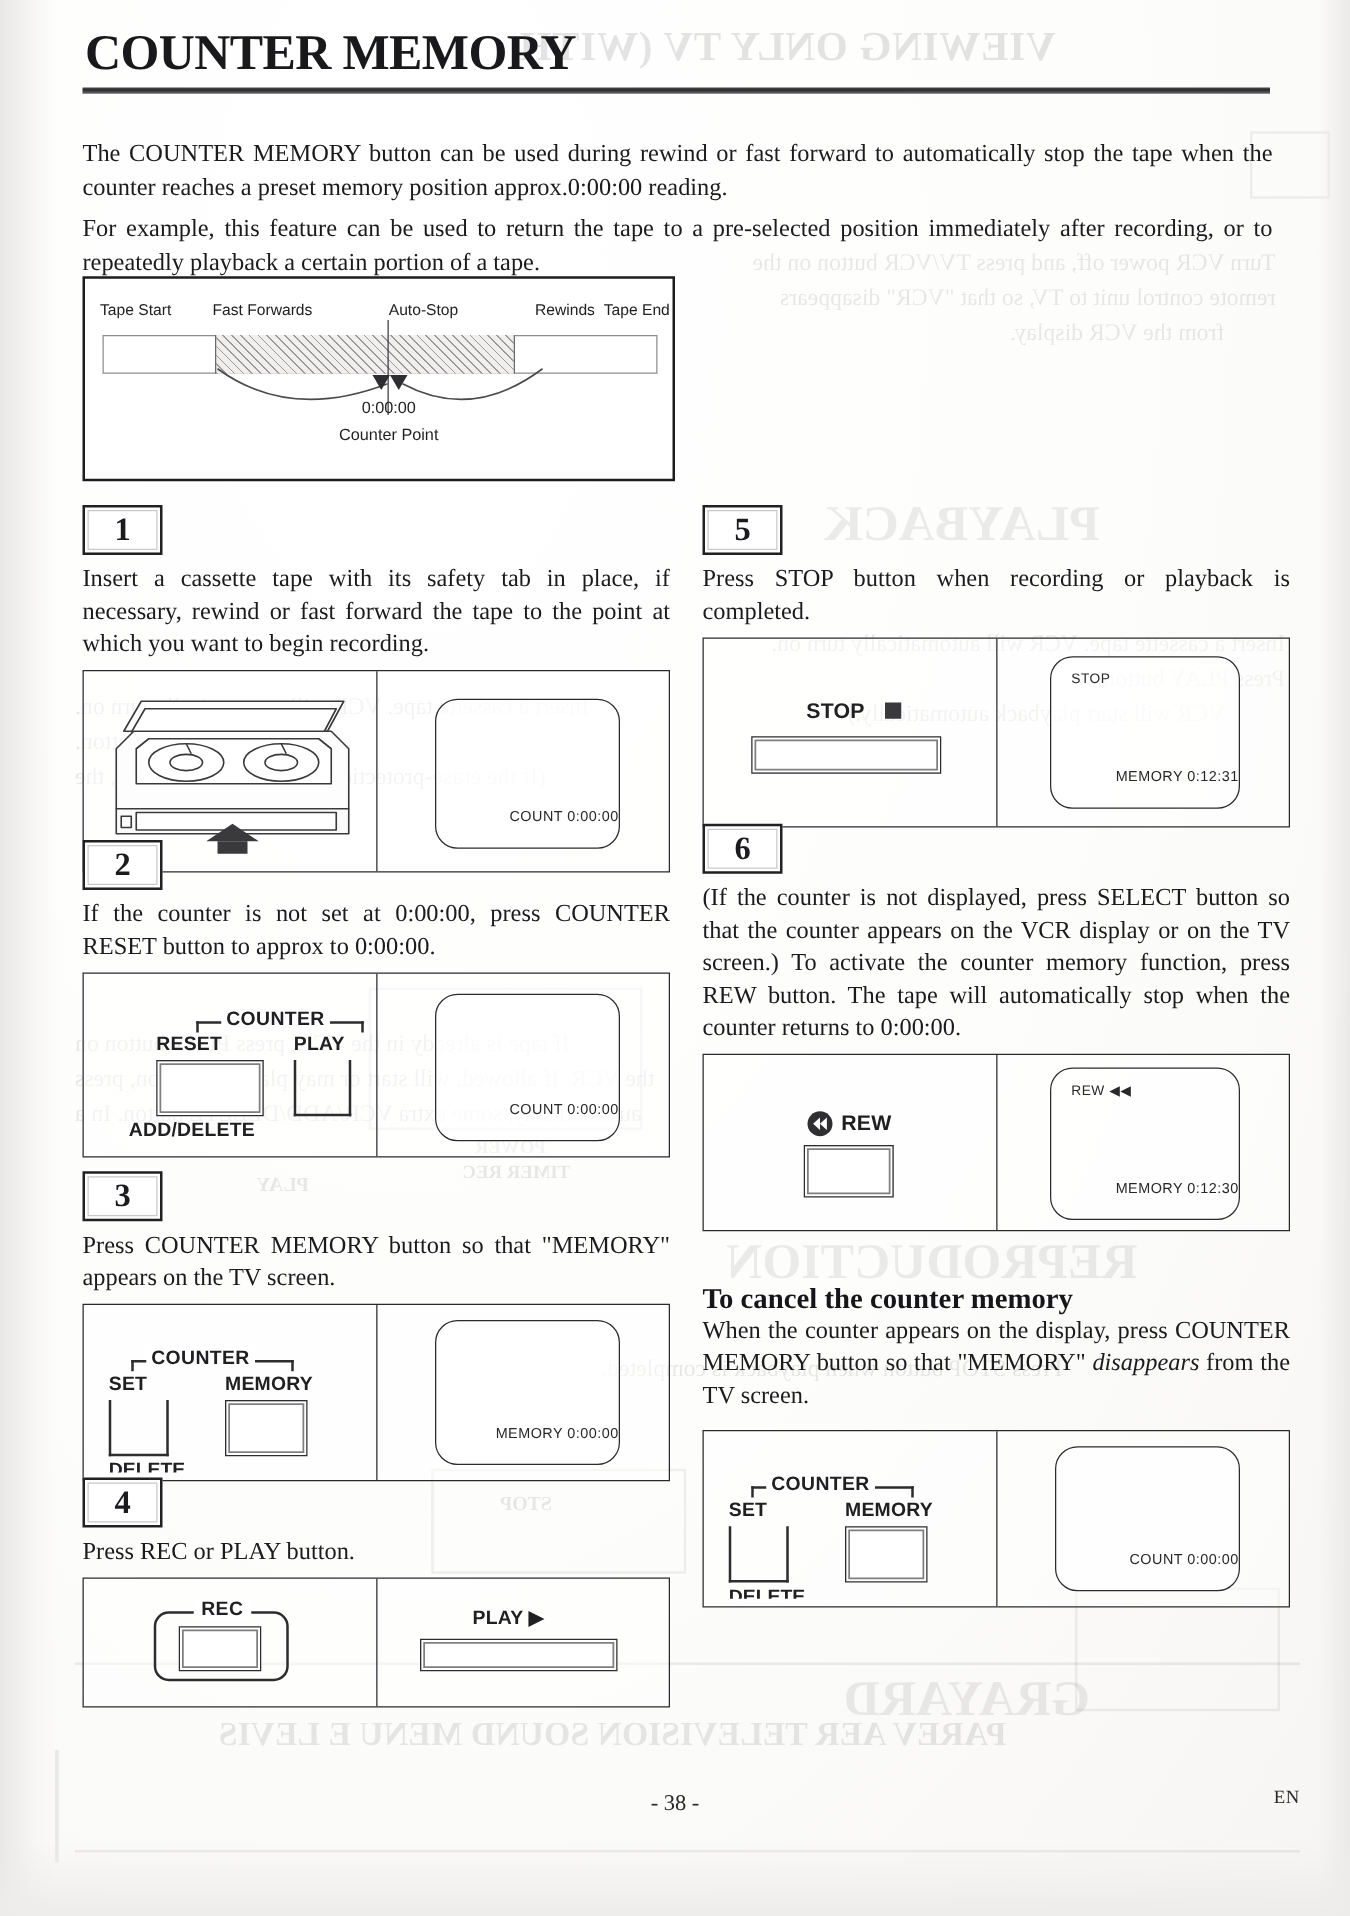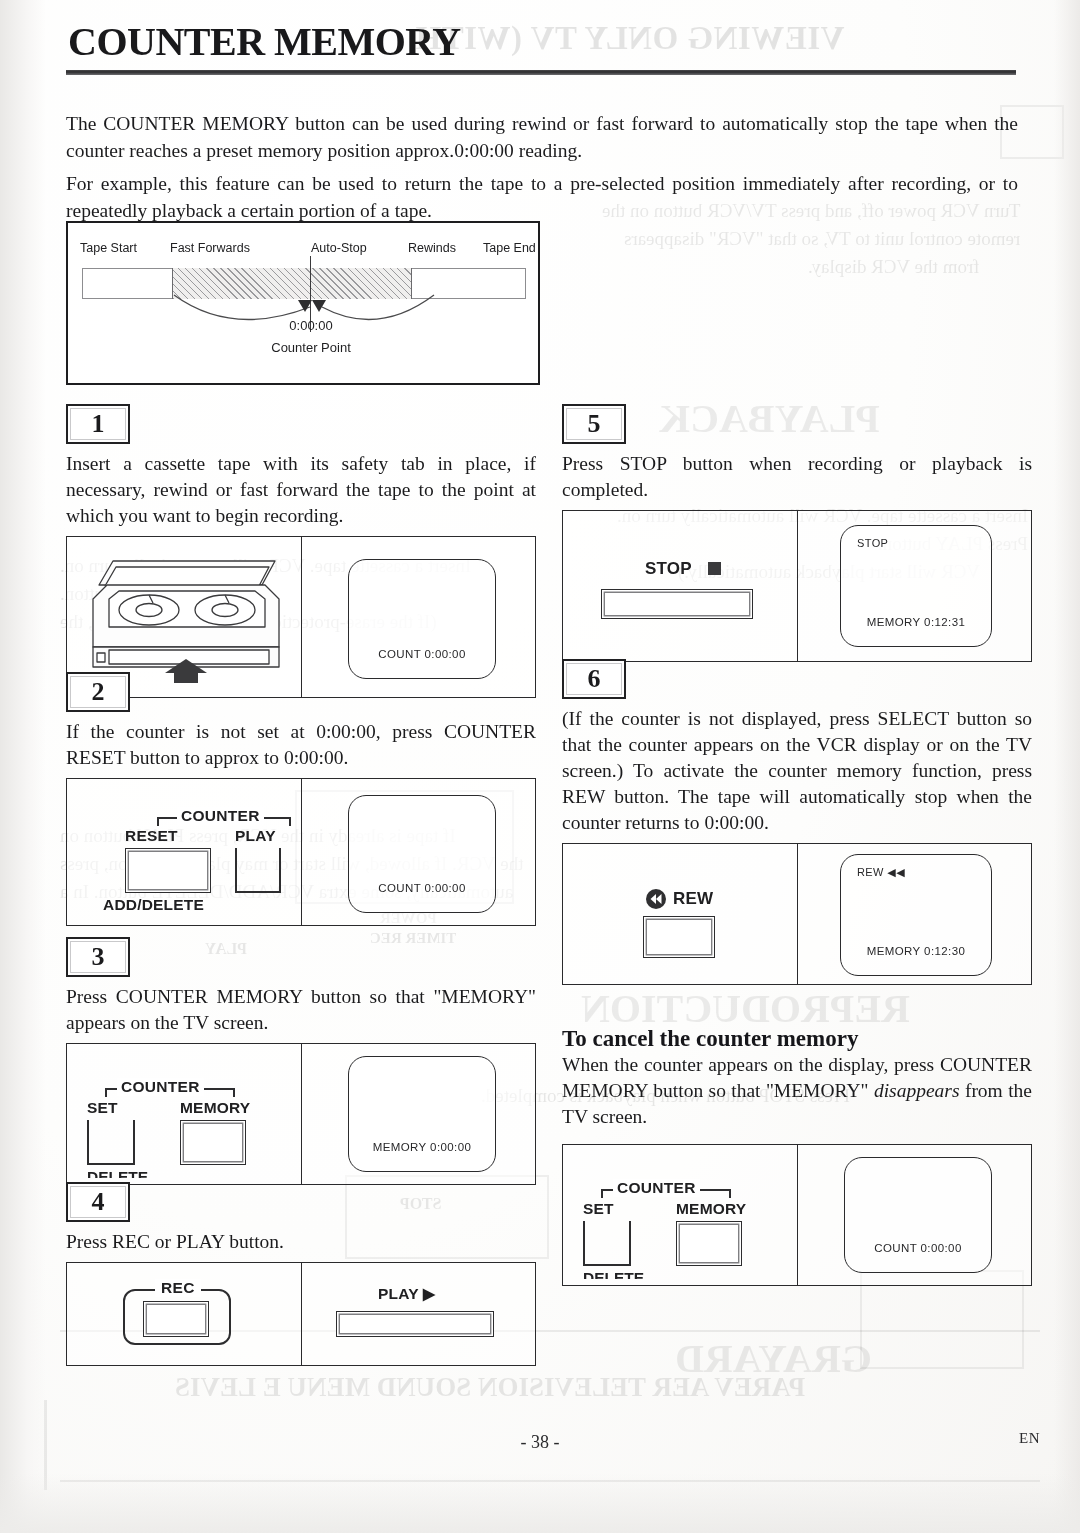--- a/index.html
+++ b/index.html
@@ -129,21 +129,21 @@
     left: 0; right: 0; top: 18px;
     height: 18px;
     font-family: "Liberation Sans", sans-serif;
     font-size: 12.5px;
     color: #212123;
   }
   .tape-labels span { position: absolute; white-space: nowrap; }
   .tl-start    { left: 12px; }
   .tl-ff       { left: 102px; }
   .tl-auto     { left: 243px; }
-  .tl-rew      { left: 340px; }
+  .tl-rew      { left: 360px; }
   .tl-end      { left: 415px; }
 
   .tape-bar {
     position: absolute;
     left: 14px;
     top: 45px;
     width: 444px;
     height: 31px;
     border: 1px solid #8d8d90;
     box-sizing: border-box;
@@ -269,21 +269,21 @@
     top: 11px;
     font-family: "Liberation Sans", sans-serif;
     font-size: 11px;
     color: #28282a;
     letter-spacing: 0.4px;
   }
   .tv-osd-bottom {
     position: absolute;
     left: 0; right: 0;
     bottom: 18px;
-    text-align: center;
+    text-align: right;
     font-family: "Liberation Sans", sans-serif;
     font-size: 11.5px;
     color: #28282a;
     letter-spacing: 0.4px;
   }
 
   
   .ctrl-group { position: absolute; }
   .ctrl-bracket-label {
     position: absolute;

